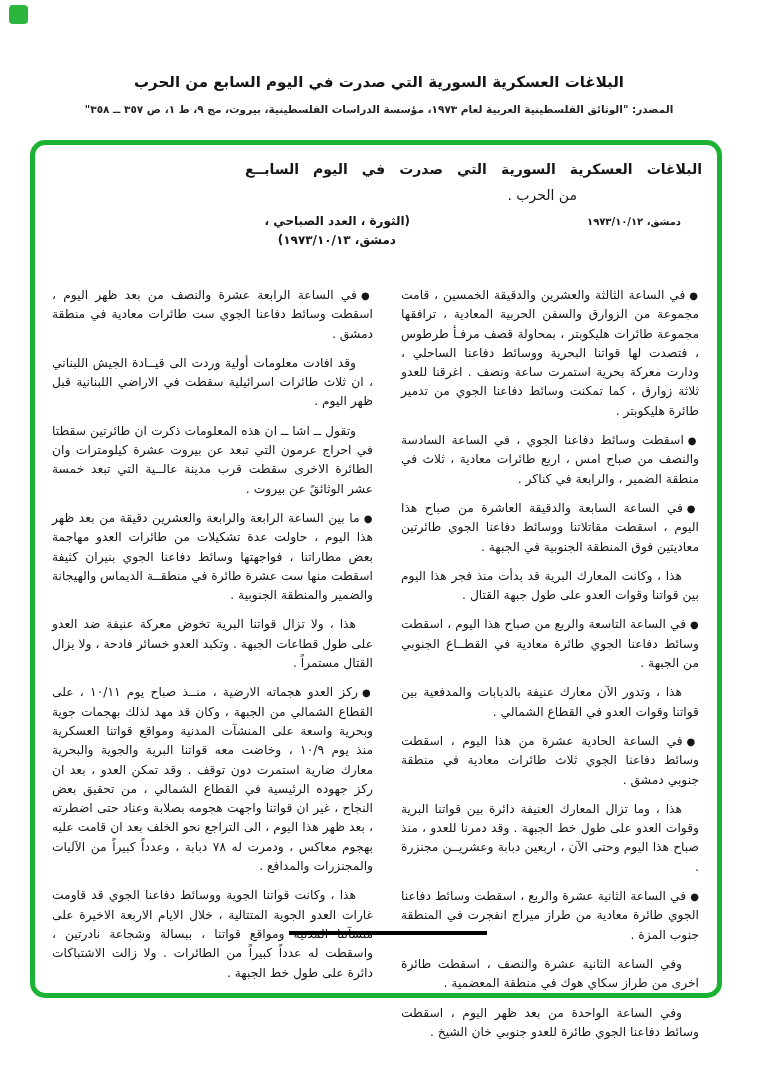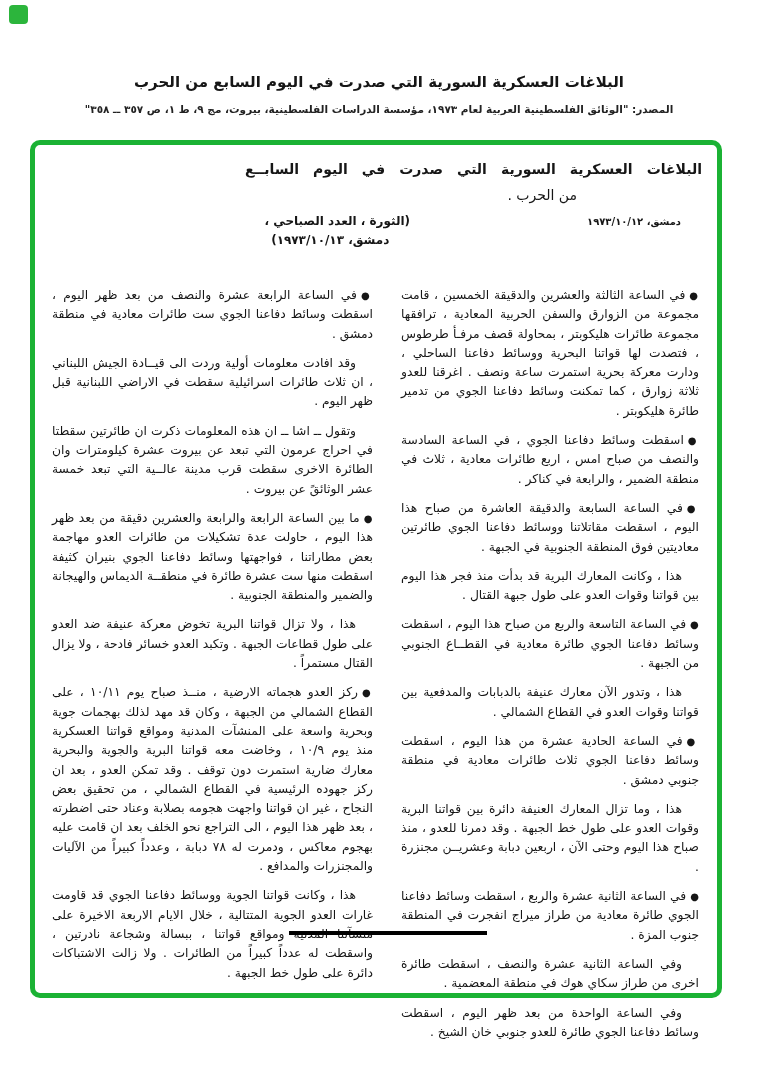--- a/index.html
+++ b/index.html
@@ -17,39 +17,39 @@
     direction:rtl;text-align:center;
     font-size:15px;font-weight:bold;letter-spacing:0px;
   }
   .doc-source{
     position:absolute;top:103px;left:0;width:758px;
     direction:rtl;text-align:center;
     font-size:10.5px;font-weight:bold;color:#222;
   }
   .frame{
     position:absolute;left:30px;top:140px;width:682px;height:848px;
-    border:5px solid #737373;border-radius:10px;background:#fff;
+    border:5px solid #737373;border-radius:15px;background:#fff;
   }
   .h1{
     position:absolute;top:16px;right:15px;width:457px;
     direction:rtl;font-size:14px;font-weight:bold;
     text-align:justify;text-align-last:justify;white-space:nowrap;
   }
   .h2{
     position:absolute;top:42px;right:140px;
     direction:rtl;font-size:14px;font-weight:normal;
   }
   .dateline{
     position:absolute;top:71px;right:36px;
     direction:rtl;font-size:10px;font-weight:bold;
   }
   .citation{
     position:absolute;top:67px;right:307px;
     direction:rtl;font-size:12px;font-weight:bold;
-    text-align:center;line-height:19px;white-space:nowrap;
+    text-align:right;line-height:19px;white-space:nowrap;
   }
   .citation .cit2{margin-right:14px;}
   .col{
     position:absolute;top:131px;
     direction:rtl;text-align:justify;
     font-size:12.3px;line-height:19.3px;
   }
   .col-right{right:8px;width:318px;}
   .col-left{left:7px;width:341px;}
   .para{margin:10px;padding:0;}

